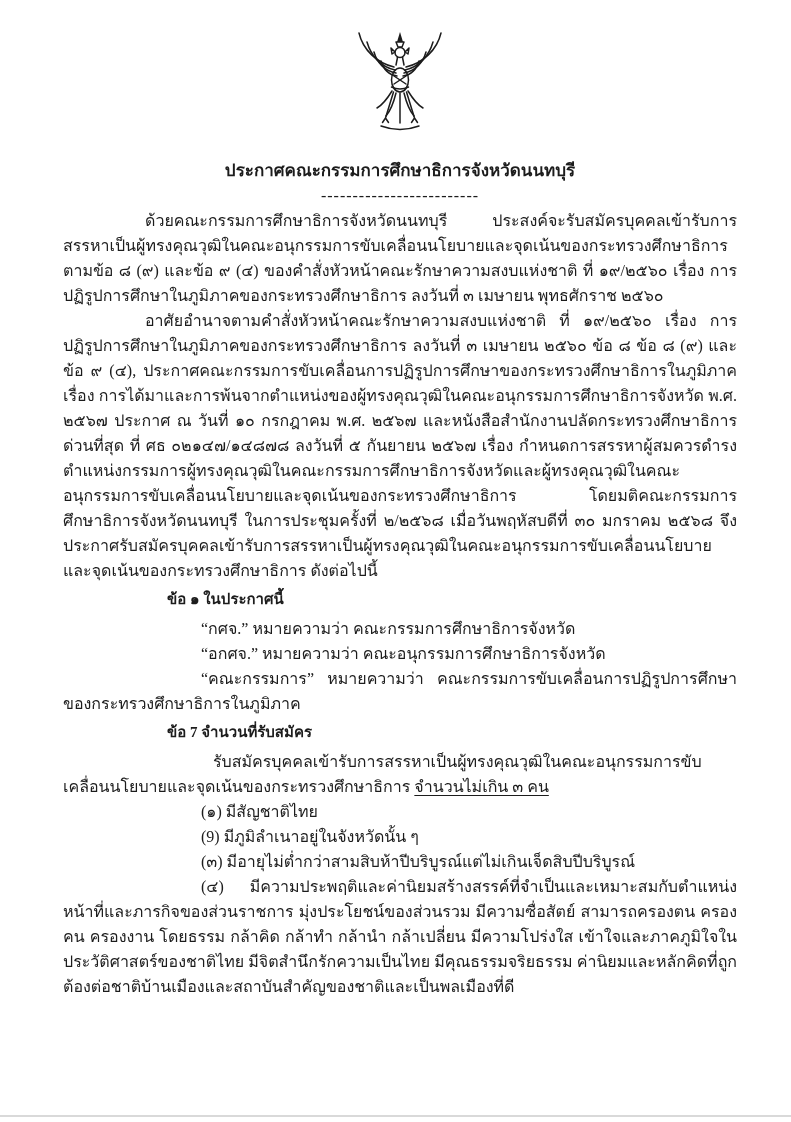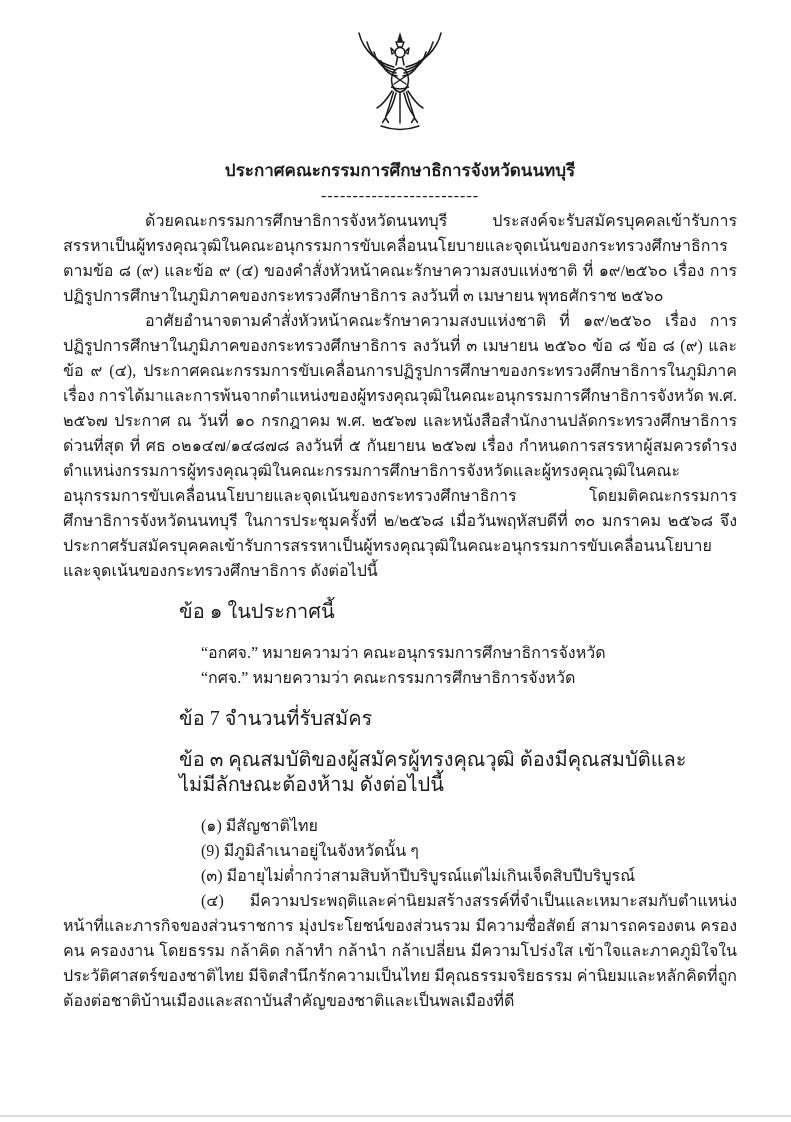--- a/index.html
+++ b/index.html
@@ -36,24 +36,24 @@
   p.para {
     margin: 0;
     font-size: 16px;
     line-height: 25px;
     text-align: justify;
   }
   .indent-first  { text-indent: 82px; }
   .indent-body   { text-indent: 150px; }
   .indent-def    { text-indent: 138px; }
   .section-heading {
-    margin: 16px;
+    margin: 4px;
     padding-left: 100px;
-    font-weight: normal;
-    font-size: 20px;
+    font-weight: bold;
+    font-size: 15px;
     line-height: 25px;
   }
   .underline {
     text-decoration: underline;
     text-underline-offset: 3px;
   }
   .footer-note {
     position: absolute;
     right: 54px;
     top: 1072px;
@@ -118,26 +118,27 @@
 
   <div class="title-block">
     <div class="title-line">ประกาศคณะกรรมการศึกษาธิการจังหวัดนนทบุรี</div>
     <div class="divider">-------------------------</div>
   </div>
 
   <p class="para indent-first">ด้วยคณะกรรมการศึกษาธิการจังหวัดนนทบุรี ประสงค์จะรับสมัครบุคคลเข้ารับการสรรหาเป็นผู้ทรงคุณวุฒิในคณะอนุกรรมการขับเคลื่อนนโยบายและจุดเน้นของกระทรวงศึกษาธิการ ตามข้อ ๘ (๙) และข้อ ๙ (๔) ของคำสั่งหัวหน้าคณะรักษาความสงบแห่งชาติ ที่ ๑๙/๒๕๖๐ เรื่อง การปฏิรูปการศึกษาในภูมิภาคของกระทรวงศึกษาธิการ ลงวันที่ ๓ เมษายน พุทธศักราช ๒๕๖๐</p>
   <p class="para indent-first">อาศัยอำนาจตามคำสั่งหัวหน้าคณะรักษาความสงบแห่งชาติ ที่ ๑๙/๒๕๖๐ เรื่อง การปฏิรูปการศึกษาในภูมิภาคของกระทรวงศึกษาธิการ ลงวันที่ ๓ เมษายน ๒๕๖๐ ข้อ ๘ ข้อ ๘ (๙) และข้อ ๙ (๔), ประกาศคณะกรรมการขับเคลื่อนการปฏิรูปการศึกษาของกระทรวงศึกษาธิการในภูมิภาค เรื่อง การได้มาและการพ้นจากตำแหน่งของผู้ทรงคุณวุฒิในคณะอนุกรรมการศึกษาธิการจังหวัด พ.ศ. ๒๕๖๗ ประกาศ ณ วันที่ ๑๐ กรกฎาคม พ.ศ. ๒๕๖๗ และหนังสือสำนักงานปลัดกระทรวงศึกษาธิการ ด่วนที่สุด ที่ ศธ ๐๒๑๔๗/๑๔๘๗๘ ลงวันที่ ๕ กันยายน ๒๕๖๗ เรื่อง กำหนดการสรรหาผู้สมควรดำรงตำแหน่งกรรมการผู้ทรงคุณวุฒิในคณะกรรมการศึกษาธิการจังหวัดและผู้ทรงคุณวุฒิในคณะอนุกรรมการขับเคลื่อนนโยบายและจุดเน้นของกระทรวงศึกษาธิการ โดยมติคณะกรรมการศึกษาธิการจังหวัดนนทบุรี ในการประชุมครั้งที่ ๒/๒๕๖๘ เมื่อวันพฤหัสบดีที่ ๓๐ มกราคม ๒๕๖๘ จึงประกาศรับสมัครบุคคลเข้ารับการสรรหาเป็นผู้ทรงคุณวุฒิในคณะอนุกรรมการขับเคลื่อนนโยบายและจุดเน้นของกระทรวงศึกษาธิการ ดังต่อไปนี้</p>
 
   <p class="section-heading">ข้อ ๑ ในประกาศนี้</p>
+  <p class="para indent-def">“กศจ.” หมายความว่า คณะกรรมการศึกษาธิการจังหวัด</p>
   <p class="para indent-def">“อกศจ.” หมายความว่า คณะอนุกรรมการศึกษาธิการจังหวัด</p>
-  <p class="para indent-def">“กศจ.” หมายความว่า คณะกรรมการศึกษาธิการจังหวัด</p>
+  <p class="para indent-def">“คณะกรรมการ” หมายความว่า คณะกรรมการขับเคลื่อนการปฏิรูปการศึกษาของกระทรวงศึกษาธิการในภูมิภาค</p>
 
   <p class="section-heading">ข้อ 7 จำนวนที่รับสมัคร</p>
+  <p class="para indent-body"><span>รับสมัครบุคคลเข้ารับการสรรหาเป็นผู้ทรงคุณวุฒิในคณะอนุกรรมการขับเคลื่อนนโยบายและจุดเน้นของกระทรวงศึกษาธิการ </span><span class="underline">จำนวนไม่เกิน ๓ คน</span></p>
 
-  <p class="section-heading">ข้อ ๓ คุณสมบัติของผู้สมัครผู้ทรงคุณวุฒิ ต้องมีคุณสมบัติและไม่มีลักษณะต้องห้าม ดังต่อไปนี้</p>
   <p class="para indent-def">(๑) มีสัญชาติไทย</p>
   <p class="para indent-def">(9) มีภูมิลำเนาอยู่ในจังหวัดนั้น ๆ</p>
   <p class="para indent-def">(๓) มีอายุไม่ต่ำกว่าสามสิบห้าปีบริบูรณ์แต่ไม่เกินเจ็ดสิบปีบริบูรณ์</p>
   <p class="para indent-def">(๔) มีความประพฤติและค่านิยมสร้างสรรค์ที่จำเป็นและเหมาะสมกับตำแหน่งหน้าที่และภารกิจของส่วนราชการ มุ่งประโยชน์ของส่วนรวม มีความซื่อสัตย์ สามารถครองตน ครองคน ครองงาน โดยธรรม กล้าคิด กล้าทำ กล้านำ กล้าเปลี่ยน มีความโปร่งใส เข้าใจและภาคภูมิใจในประวัติศาสตร์ของชาติไทย มีจิตสำนึกรักความเป็นไทย มีคุณธรรมจริยธรรม ค่านิยมและหลักคิดที่ถูกต้องต่อชาติบ้านเมืองและสถาบันสำคัญของชาติและเป็นพลเมืองที่ดี</p>
 
   <div class="footer-note">/(๗) ไม่เคยมีประวัติ...</div>
 
   <div class="bottom-rule"></div>
 </div>
 

